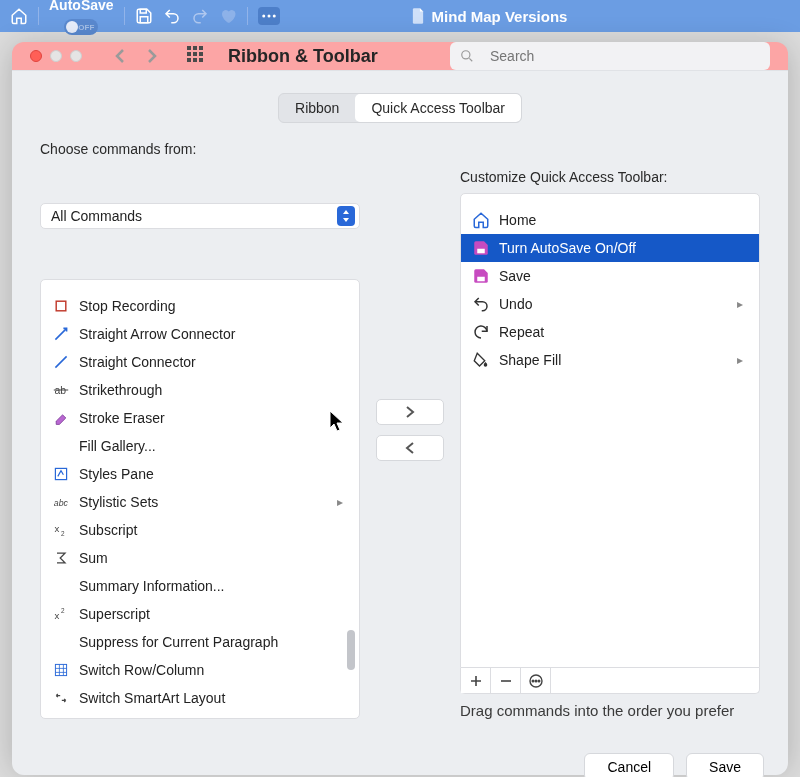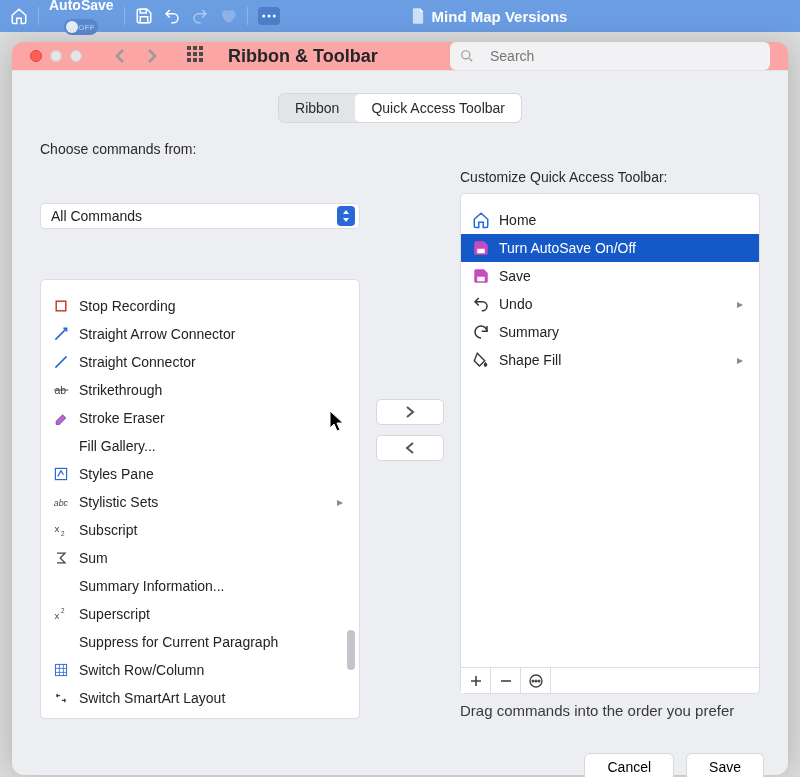--- a/index.html
+++ b/index.html
@@ -353,21 +353,21 @@
                 <span class="rtext">Undo</span>
                 <span class="submenu" style="">▸</span>
               </div>
               <div class="row">
                 <span class="ricon">
                   <svg width="18" height="18" viewBox="0 0 24 24" fill="none" stroke="#333" stroke-width="2">
                     <path d="M20 11A8 8 0 1 0 12 20"></path>
                     <path d="M20 4v7h-7"></path>
                   </svg>
                 </span>
-                <span class="rtext">Summary</span>
+                <span class="rtext">Repeat</span>
               </div>
               <div class="row">
                 <span class="ricon">
                   <svg width="18" height="18" viewBox="0 0 24 24" fill="none" stroke="#333" stroke-width="1.8">
                     <path d="M7 3l10 10-7 7-7-7z"></path>
                     <path d="M18 16c2 2 2 4 0 4s-2-2 0-4z" fill="#333"></path>
                   </svg>
                 </span>
                 <span class="rtext">Shape Fill</span>
                 <span class="submenu" style="">▸</span>

